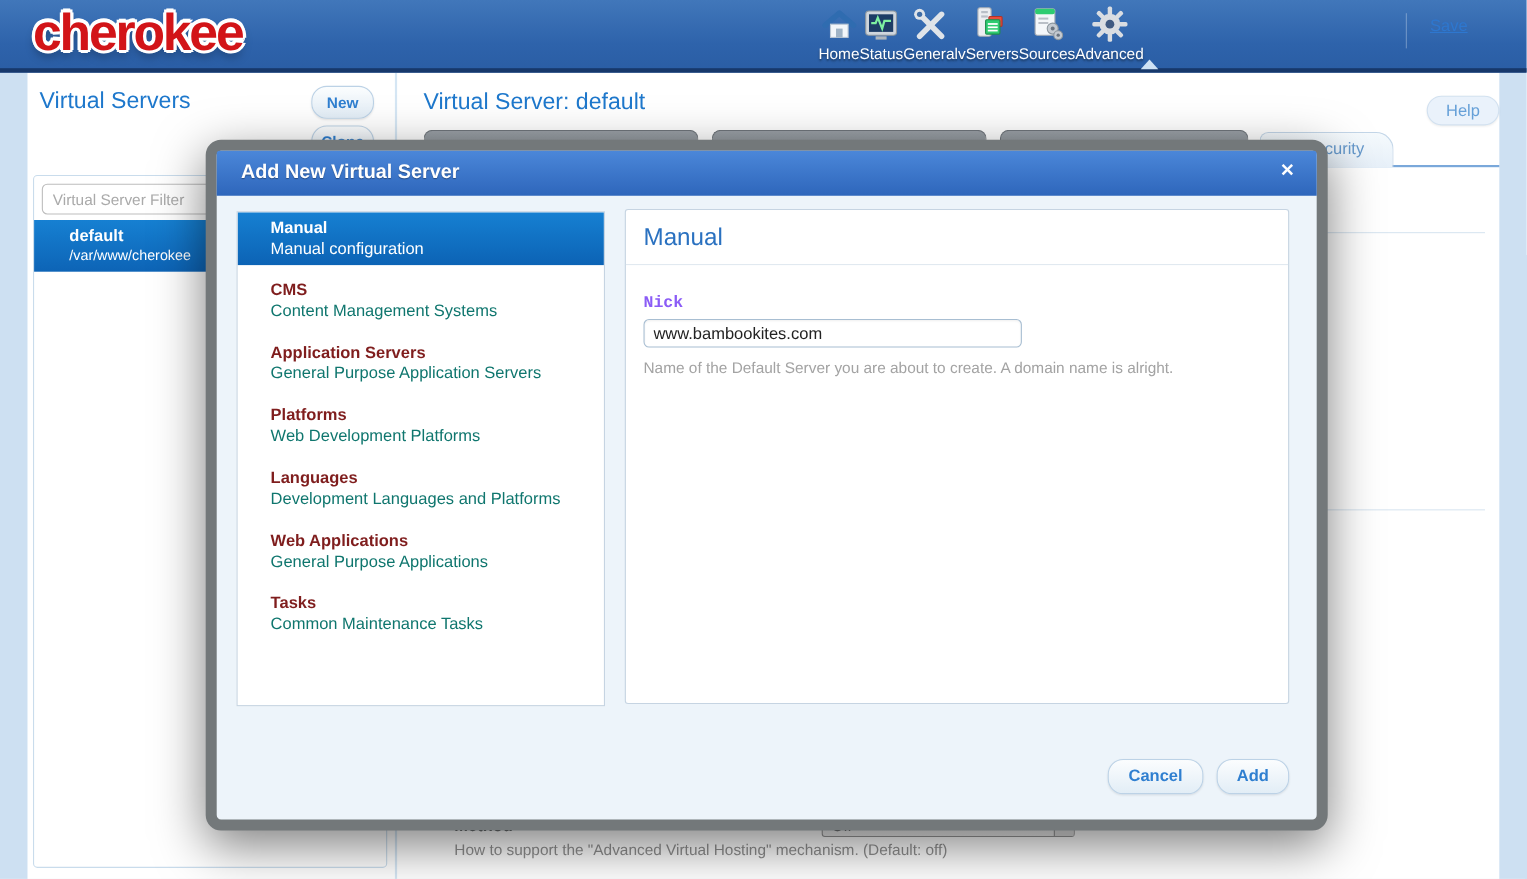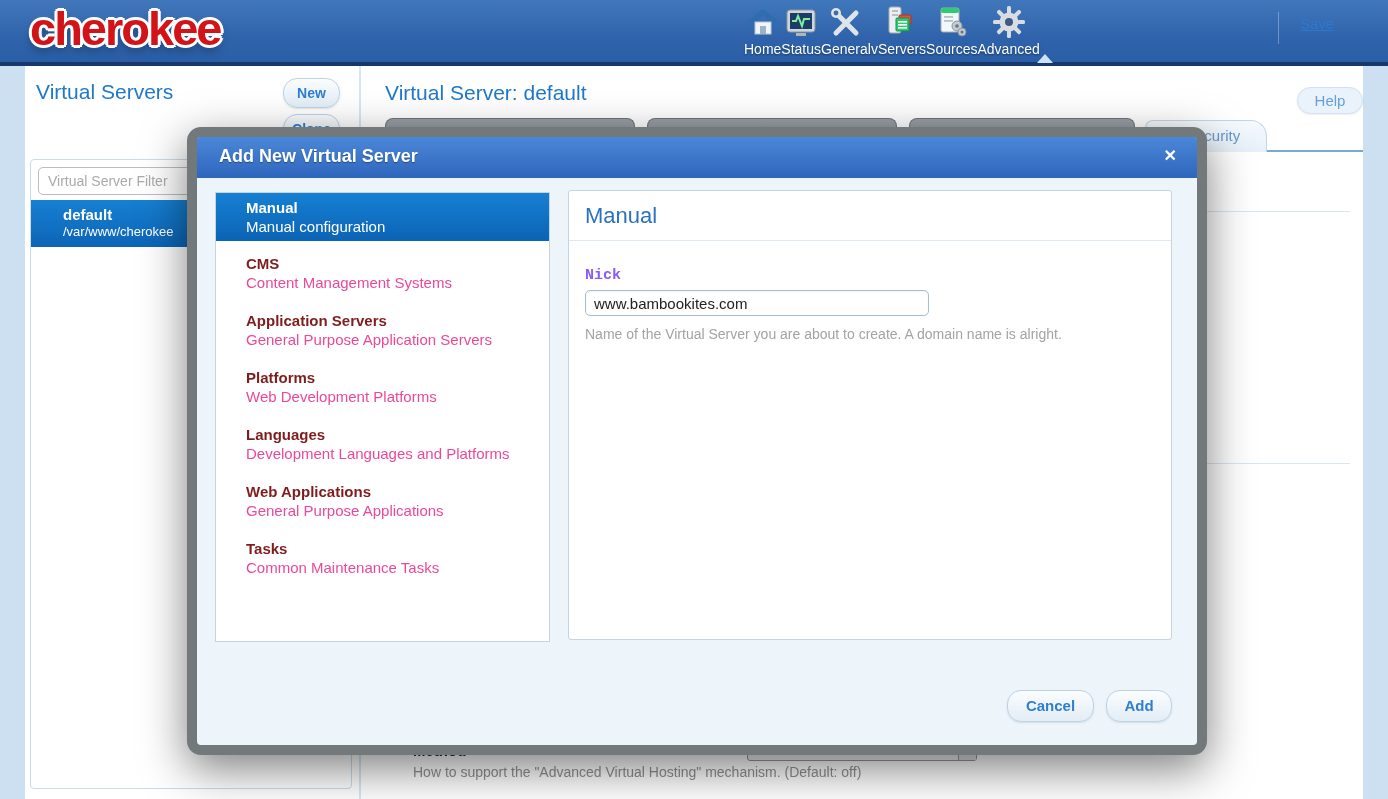--- a/index.html
+++ b/index.html
@@ -77,21 +77,21 @@
   .modal-titlebar { position:relative; height:41px; background:linear-gradient(#4b87d9,#2e66bb);
                     border-radius:3px 3px 0 0; }
   .modal-title { padding-left:22px; line-height:38px; font-size:18px; font-weight:bold; color:#fff;
                  text-shadow:0 1px 1px rgba(0,0,0,.35); }
   .modal-close { position:absolute; right:20px; top:0; line-height:38px; color:#fff; font-size:16px;
                  font-weight:bold; cursor:pointer; }
   .wizard-list { position:absolute; left:18px; top:55px; width:335px; height:450px; background:#fff;
                  border:1px solid #c6d4e2; overflow:hidden; }
   .wizard-item { padding:5px 10px 5px 30px; margin-bottom:9px; cursor:pointer; }
   .wizard-item .wi-title { font-size:15px; font-weight:bold; color:#7f1d1d; line-height:20px; }
-  .wizard-item .wi-sub { font-size:15px; color:#ec4899; line-height:18px; }
+  .wizard-item .wi-sub { font-size:15px; color:#0f766e; line-height:18px; }
   .wizard-item.selected { background:linear-gradient(#1680d2,#0c63b5); margin-bottom:8px; }
   .wizard-item.selected .wi-title, .wizard-item.selected .wi-sub { color:#fff; }
   .wizard-panel { position:absolute; left:371px; top:53px; width:604px; height:450px; background:#fff;
                   border:1px solid #c6d4e2; border-radius:3px; }
   .panel-title { font-size:22px; color:#2a71c0; padding:12px 16px 11px; border-bottom:1px solid #e1e9f0; }
   .panel-body { padding:26px 16px; }
   .field { margin-bottom:33px; }
   .field-label { font-size:15px; font-weight:bold; color:#8b5cf6; margin-bottom:6px;font-family:Liberation Mono, monospace; }
   .field-input { width:344px; height:26px; border:1px solid #a8bed2; border-radius:5px; padding:0 8px;
                  font-size:15px; color:#222; box-shadow:inset 0 1px 2px rgba(0,0,0,.06);
@@ -263,21 +263,21 @@
         <div class="wi-sub">Common Maintenance Tasks</div>
       </div>
     </div>
 
     <div class="wizard-panel">
       <div class="panel-title">Manual</div>
       <div class="panel-body">
         <div class="field">
           <div class="field-label">Nick</div>
           <input class="field-input" type="text" value="www.bambookites.com" style="">
-          <div class="field-help">Name of the Virtual Server you are about to create. A domain name is alright.</div>
+          <div class="field-help">Name of the Default Server you are about to create. A domain name is alright.</div>
         </div>
       </div>
     </div>
 
     <div class="btn btn-cancel">Cancel</div>
     <div class="btn btn-add">Add</div>
   </div>
 
 </div>
 

